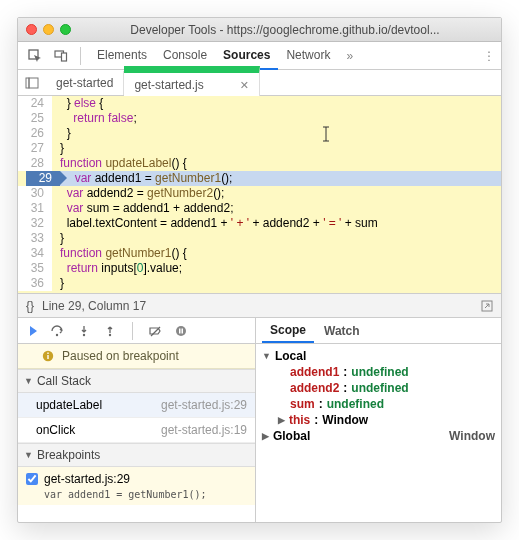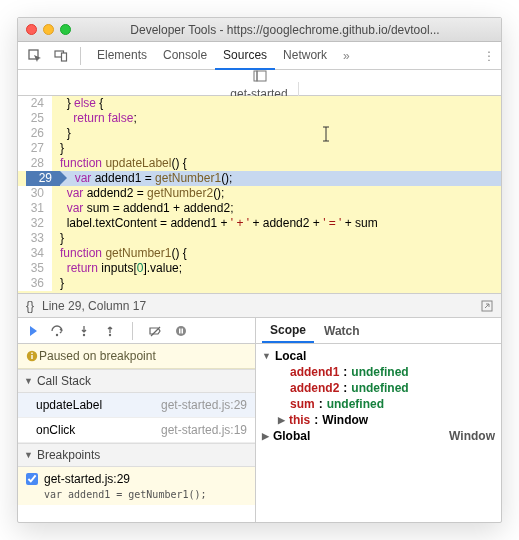--- a/index.html
+++ b/index.html
@@ -9,24 +9,24 @@
 .tlight{width:11px;height:11px;border-radius:50%;}
 .tl-close{background:#ff5f57;border:1px solid #e33e32;}
 .tl-min{background:#ffbd2e;border:1px solid #e0a024;}
 .tl-max{background:#28c840;border:1px solid #17a82d;}
 .title{flex:1;text-align:center;color:#4a4a4a;font-size:12px;white-space:nowrap;overflow:hidden;text-overflow:ellipsis;}
 .toolbar{height:28px;border-bottom:1px solid #ccc;display:flex;align-items:center;padding:0 6px;gap:4px;}
 .tb-icon{width:22px;height:22px;display:flex;align-items:center;justify-content:center;color:#666;}
 .tb-sep{width:1px;height:18px;background:#ccc;margin:0 4px;}
 .tabs{display:flex;gap:0;}
 .tab{padding:6px 8px;color:#555;cursor:pointer;}
-.tab.active{color:#222;border-bottom:2px solid #1a73e8;}
+.tab.active{color:#222;border-bottom:2px solid #1a73e8;font-weight:bold;}
 .more{margin-left:4px;color:#888;}
 .menu{margin-left:auto;color:#888;}
-.filetabs{height:26px;border-bottom:1px solid #ccc;display:flex;align-items:center;flex-direction:column;}
+.filetabs{height:26px;border-bottom:1px solid #ccc;display:flex;align-items:center;}
 .ft-icon{width:28px;display:flex;align-items:center;justify-content:center;color:#777;}
 .ft{padding:5px 10px;color:#555;border-right:1px solid #ddd;display:flex;align-items:center;gap:6px;}
 .ft.active{background:#fff;border-top:7px solid #22c55e;position:relative;top:-1px;gap:36px;}
 .ft-close{color:#888;font-size:11px;}
 .code{flex:1;overflow:hidden;font-family:Menlo,Consolas,monospace;font-size:11px;background:#fef9c3;position:relative;}
 .line{display:flex;height:15px;line-height:15px;}
 .gutter{width:34px;text-align:right;padding-right:8px;color:#aaa;background:#fff;user-select:none;}
 .gutter.bp{background:#4e7ab5;color:#fff;position:relative;}
 .gutter.bp::after{content:"";position:absolute;right:-7px;top:0;width:0;height:0;border-top:7.5px solid transparent;border-bottom:7.5px solid transparent;border-left:7px solid #4e7ab5;}
 .src{padding-left:8px;white-space:pre;}
@@ -36,21 +36,21 @@
 .str{color:#a31515;}
 .num{color:#098658;}
 .cursor-img{position:absolute;top:30px;right:170px;color:#333;}
 .statusbar{height:24px;border-top:1px solid #ccc;background:#f3f3f3;display:flex;align-items:center;padding:0 8px;gap:8px;color:#555;}
 .sb-expand{margin-left:auto;color:#888;}
 .debugger{height:205px;border-top:1px solid #ccc;display:flex;}
 .dbg-left{width:238px;display:flex;flex-direction:column;border-right:1px solid #ccc;}
 .dbg-controls{height:26px;border-bottom:1px solid #ccc;display:flex;align-items:center;padding:0 6px;gap:10px;}
 .dbg-controls .ico{color:#666;width:16px;display:flex;align-items:center;justify-content:center;}
 .dbg-controls .ico.play{color:#4a8af4;}
-.paused{background:#fffbe6;border-bottom:1px solid #e6e2c5;padding:5px 8px;color:#5f5b3a;display:flex;align-items:center;gap:1px;}
+.paused{background:#fffbe6;border-bottom:1px solid #e6e2c5;padding:5px 24px;color:#5f5b3a;display:flex;align-items:center;gap:8px;}
 .section-hdr{background:#f3f3f3;border-top:1px solid #ddd;border-bottom:1px solid #ddd;padding:4px 6px;color:#444;display:flex;align-items:center;gap:4px;}
 .tri{font-size:9px;color:#666;}
 .stack-item{padding:5px 8px 5px 18px;display:flex;justify-content:space-between;border-bottom:1px solid #eee;}
 .stack-item.sel{background:#eef3fb;}
 .stack-loc{color:#999;}
 .bp-item{padding:5px 8px;background:#fffbe6;}
 .bp-item .row1{display:flex;align-items:center;gap:6px;}
 .bp-check{width:12px;height:12px;accent-color:#4a8af4;}
 .bp-code{font-family:Menlo,monospace;font-size:10px;color:#555;padding:3px 0 0 18px;}
 .dbg-right{flex:1;display:flex;flex-direction:column;font-weight:bold;}

